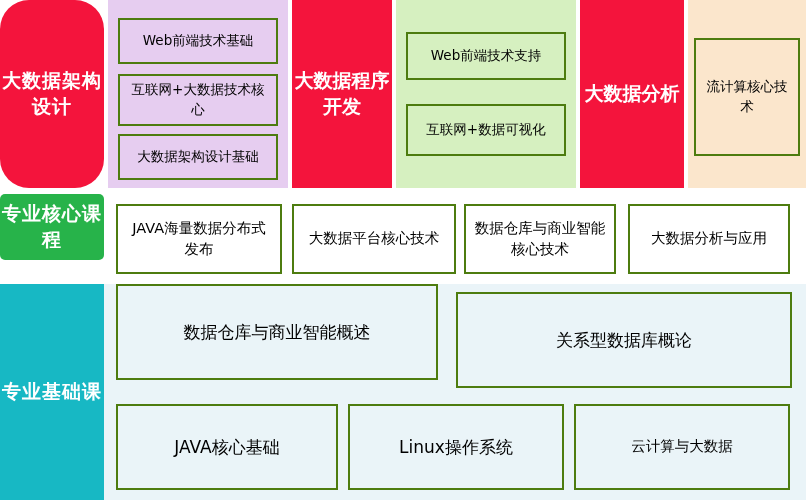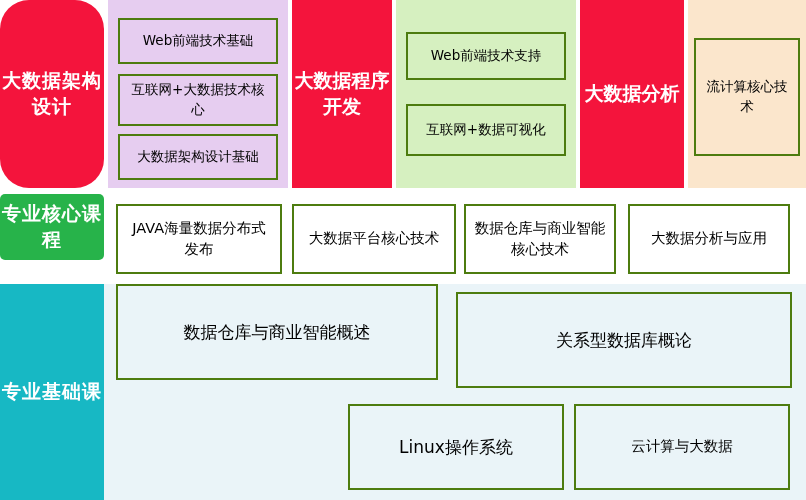--- a/index.html
+++ b/index.html
@@ -248,20 +248,23 @@
     <span>大数据分析与应用</span>
   </div>
 
   <div class="card big c-dw-overview">
     <span>数据仓库与商业智能概述</span>
   </div>
   <div class="card big c-rdb-intro">
     <span>关系型数据库概论</span>
   </div>
 
+  <div class="card big c-java-core">
+    <span>JAVA核心基础</span>
+  </div>
   <div class="card mid c-cloud">
     <span>云计算与大数据</span>
   </div>
   <div class="card big c-linux">
     <span>Linux操作系统</span>
   </div>
 
 </div>
 
 </body></html>

